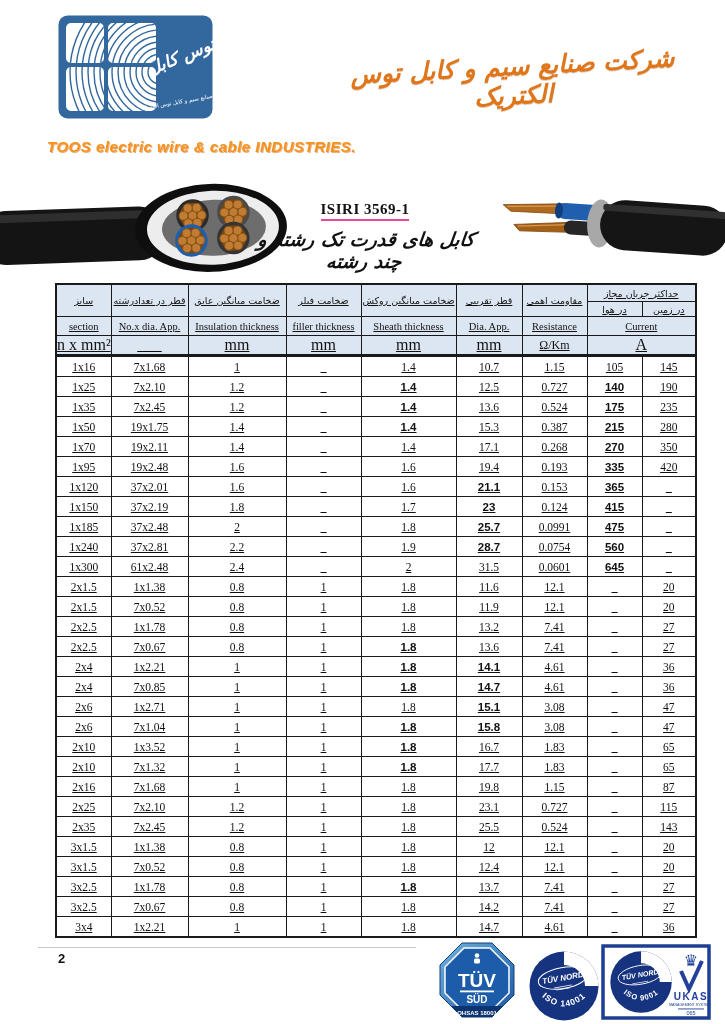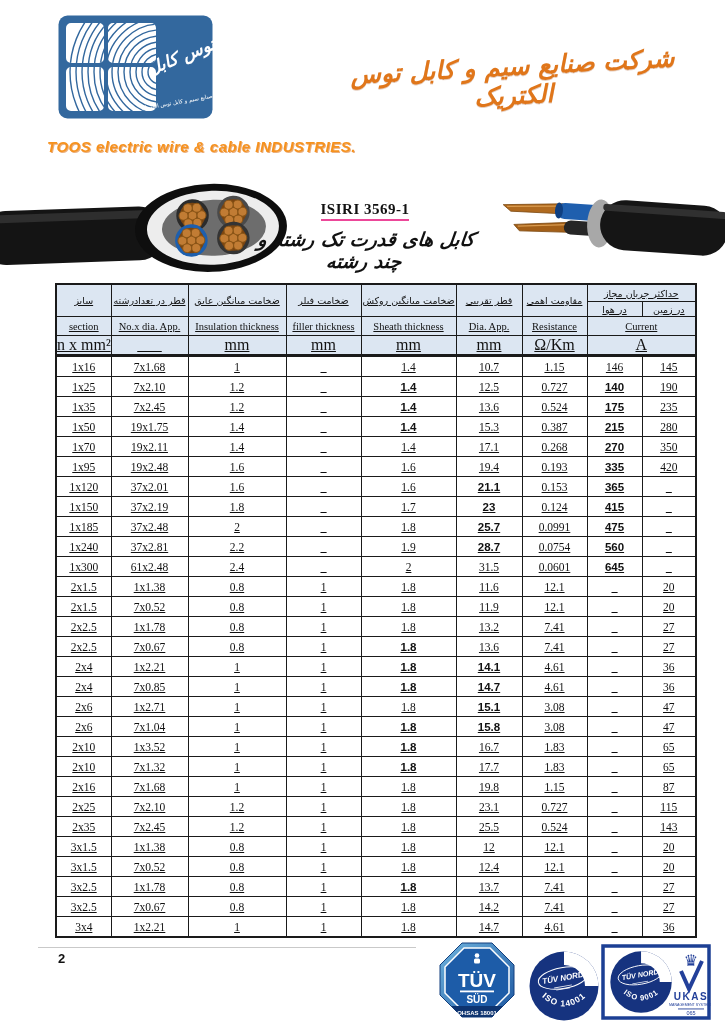--- a/index.html
+++ b/index.html
@@ -30,21 +30,21 @@
   .spec-table{position:absolute;left:55px;top:283px;width:640px;border-collapse:collapse;
               table-layout:fixed;border:2px solid #1a1a1a;text-decoration:underline;}
   .spec-table th,.spec-table td{border:1px solid #1a1a1a;text-align:center;padding:0;
               overflow:hidden;white-space:nowrap;}
   .spec-table thead{border-bottom:3px solid #1a1a1a;}
   .spec-table thead th{background:#dce6f2;font-weight:normal;}
   th.fa{font-family:"DejaVu Sans",sans-serif;font-size:9.5px;height:16px;}
   tr.fa-sub th{height:14px;}
   th.en{font-family:"Liberation Serif",serif;font-size:10.5px;height:18px;}
   th.unit{font-family:"Liberation Serif",serif;font-size:16px;height:18px;}
-  th.ohm{font-size:16px;}
+  th.ohm{font-size:12px;}
   .spec-table tbody td{height:19px;font-size:11.5px;font-family:"Liberation Serif",serif;}
   .spec-table tbody td.b{font-family:"Liberation Sans",sans-serif;font-weight:bold;font-size:11.5px;}
 
   
   .footer-rule{position:absolute;left:38px;top:947px;width:378px;height:1px;background:#c9c9c9;}
   .page-number{position:absolute;left:58px;top:951px;font-family:"Liberation Sans",sans-serif;
                font-weight:bold;font-size:13px;}
   .cert-sud{position:absolute;left:430px;top:942px;width:94px;height:80px;}
   .cert-nord{position:absolute;left:527px;top:950px;width:74px;height:72px;}
   .cert-ukas{position:absolute;left:601px;top:944px;width:110px;height:76px;}
@@ -222,21 +222,21 @@
     </thead>
     <tbody>
         <tr>
           <td>1x16</td>
           <td>7x1.68</td>
           <td>1</td>
           <td>_</td>
           <td>1.4</td>
           <td>10.7</td>
           <td>1.15</td>
-          <td>146</td>
+          <td>105</td>
           <td>145</td>
         </tr>
         <tr>
           <td>1x25</td>
           <td>7x2.10</td>
           <td>1.2</td>
           <td>_</td>
           <td class="b">1.4</td>
           <td>12.5</td>
           <td>0.727</td>

